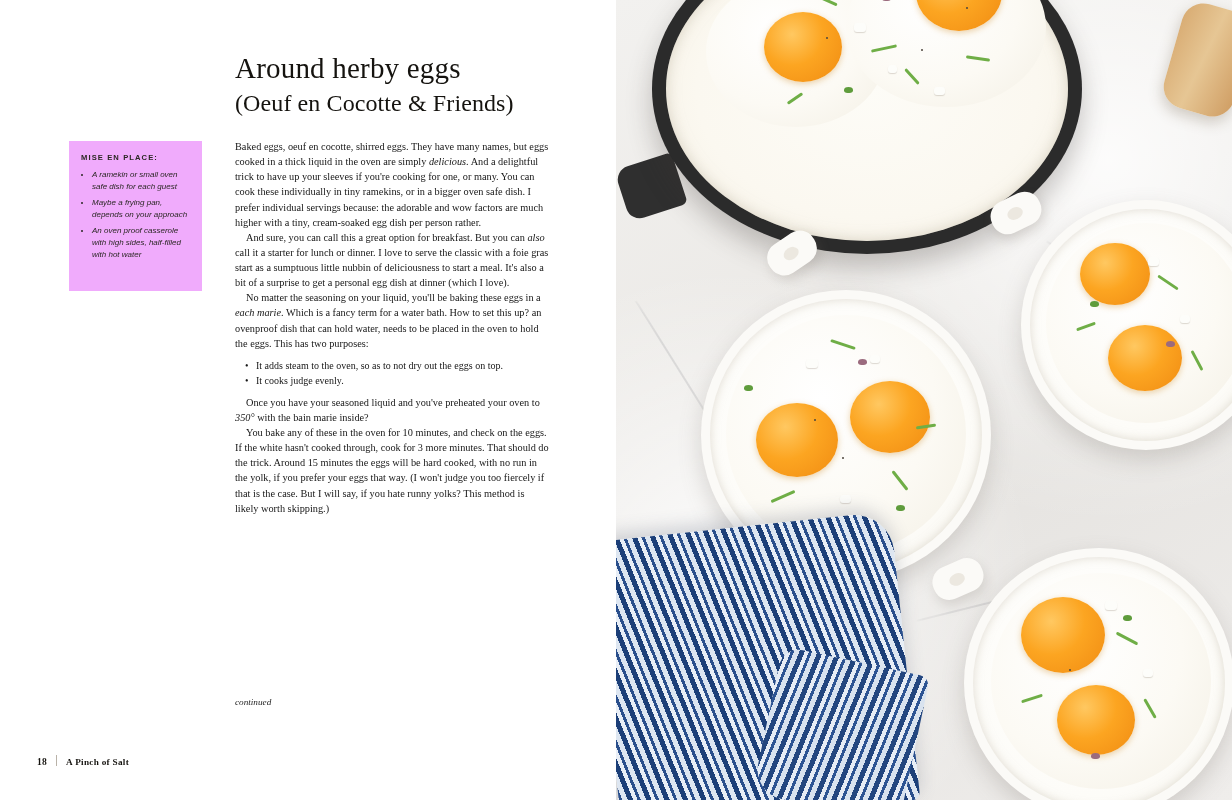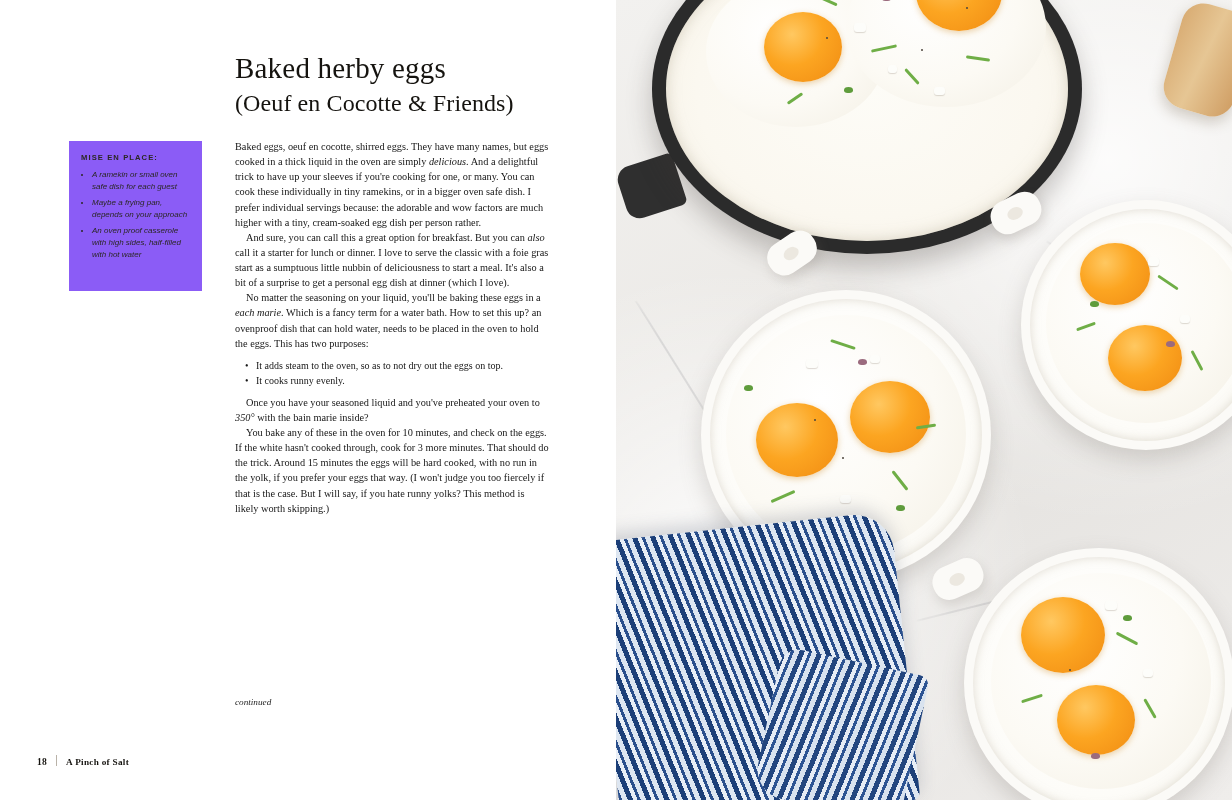--- a/index.html
+++ b/index.html
@@ -49,21 +49,21 @@
     letter-spacing: 0.1px;
     color: #15130f;
     margin: 4px 0 0 0;
   }
 
   
   .mise-box {
     position: absolute;
     left: 69px; top: 141px;
     width: 133px;
-    background: #8b5cf6;
+    background: #f0abfc;
     padding: 12px 10px 14px 12px;
   }
   .mise-heading {
     font-family: "Liberation Sans", sans-serif;
     font-size: 7.6px;
     letter-spacing: 1.1px;
     font-weight: 700;
     color: #2a2723;
     text-transform: uppercase;
     margin: 0 0 7px 0;
@@ -318,40 +318,40 @@
   }
 </style>
 </head>
 <body>
 
 <div class="page">
 
   <div class="text-half">
 
     <div class="title-block">
-      <h1 class="recipe-title">Baked herby eggs</h1>
+      <h1 class="recipe-title">Around herby eggs</h1>
       <h2 class="recipe-subtitle">(Oeuf en Cocotte &amp; Friends)</h2>
     </div>
 
     <aside class="mise-box">
       <div class="mise-heading">MISE EN PLACE:</div>
       <ul class="mise-list">
         <li>A ramekin or small oven safe dish for each guest</li>
         <li>Maybe a frying pan, depends on your approach</li>
         <li>An oven proof casserole with high sides, half-filled with hot water</li>
       </ul>
     </aside>
 
     <div class="body-col">
       <p>Baked eggs, oeuf en cocotte, shirred eggs. They have many names, but eggs cooked in a thick liquid in the oven are simply <em>delicious</em>. And a delightful trick to have up your sleeves if you're cooking for one, or many. You can cook these individually in tiny ramekins, or in a bigger oven safe dish. I prefer individual servings because: the adorable and wow factors are much higher with a tiny, cream-soaked egg dish per person rather.</p>
       <p class="indent">And sure, you can call this a great option for breakfast. But you can <em>also</em> call it a starter for lunch or dinner. I love to serve the classic with a foie gras start as a sumptuous little nubbin of deliciousness to start a meal. It's also a bit of a surprise to get a personal egg dish at dinner (which I love).</p>
       <p class="indent">No matter the seasoning on your liquid, you'll be baking these eggs in a <em>each marie</em>. Which is a fancy term for a water bath. How to set this up? an ovenproof dish that can hold water, needs to be placed in the oven to hold the eggs. This has two purposes:</p>
       <ul class="bullets">
         <li>It adds steam to the oven, so as to not dry out the eggs on top.</li>
-        <li>It cooks runny evenly.</li>
+        <li>It cooks judge evenly.</li>
       </ul>
       <p class="indent">Once you have your seasoned liquid and you've preheated your oven to <em>350°</em> with the bain marie inside?</p>
       <p class="indent">You bake any of these in the oven for 10 minutes, and check on the eggs. If the white hasn't cooked through, cook for 3 more minutes. That should do the trick. Around 15 minutes the eggs will be hard cooked, with no run in the yolk, if you prefer your eggs that way. (I won't judge you too fiercely if that is the case. But I will say, if you hate runny yolks? This method is likely worth skipping.)</p>
     </div>
 
     <div class="continued">continued</div>
 
     <div class="footer">
       <span class="folio">18</span>
       <span class="footer-rule"></span>

